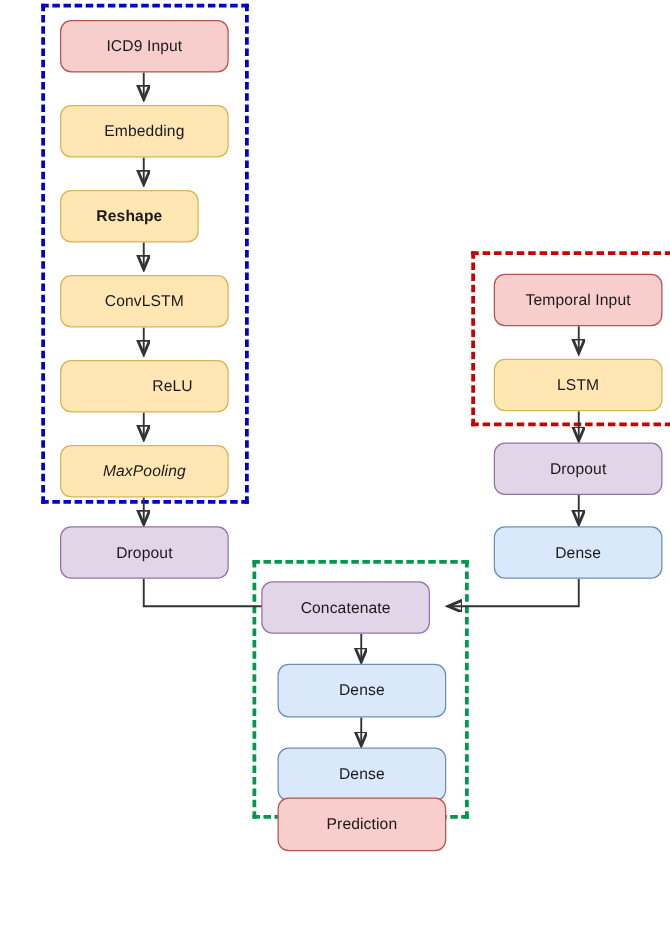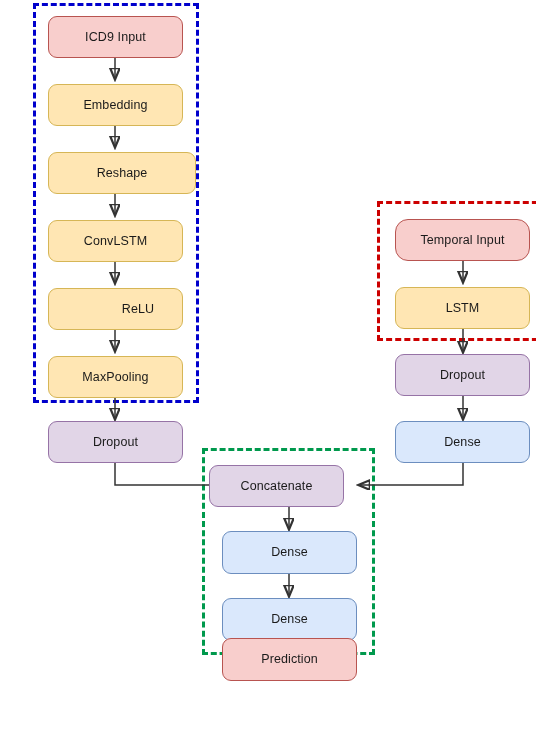--- a/index.html
+++ b/index.html
@@ -72,27 +72,27 @@
 
     <path d="M446,463 L446,485 L342,485" marker-end="url(#ah)"></path>
 
     <line x1="272" y1="507" x2="272" y2="529" marker-end="url(#ah)"></line>
     <line x1="272" y1="574" x2="272" y2="596" marker-end="url(#ah)"></line>
     <line x1="272" y1="641" x2="272" y2="663" marker-end="url(#ah)"></line>
   </svg>
 
   <div class="node n-red" style="left:31px;top:16px;width:135px;height:42px;">ICD9 Input</div>
   <div class="node n-yellow" style="left:31px;top:84px;width:135px;height:42px;">Embedding</div>
-  <div class="node n-yellow" style="left:31px;top:152px;width:148px;height:42px;">Reshape</div>
+  <div class="node n-yellow" style="left:31px;top:152px;width:111px;height:42px;font-weight:bold;">Reshape</div>
   <div class="node n-yellow" style="left:31px;top:220px;width:135px;height:42px;">ConvLSTM</div>
   <div class="node n-yellow" style="left:31px;top:288px;width:135px;height:42px;padding-left:45px;">ReLU</div>
-  <div class="node n-yellow" style="left:31px;top:356px;width:135px;height:42px;">MaxPooling</div>
+  <div class="node n-yellow" style="left:31px;top:356px;width:135px;height:42px;font-style:italic;">MaxPooling</div>
   <div class="node n-purple" style="left:31px;top:421px;width:135px;height:42px;">Dropout</div>
 
-  <div class="node n-red" style="left:378px;top:219px;width:135px;height:42px;border-radius:13px;">Temporal Input</div>
+  <div class="node n-red" style="left:378px;top:219px;width:135px;height:42px;">Temporal Input</div>
   <div class="node n-yellow" style="left:378px;top:287px;width:135px;height:42px;">LSTM</div>
   <div class="node n-purple" style="left:378px;top:354px;width:135px;height:42px;">Dropout</div>
   <div class="node n-blue" style="left:378px;top:421px;width:135px;height:42px;">Dense</div>
 
   <div class="node n-purple" style="left:192px;top:465px;width:135px;height:42px;">Concatenate</div>
   <div class="node n-blue" style="left:205px;top:531px;width:135px;height:43px;">Dense</div>
   <div class="node n-blue" style="left:205px;top:598px;width:135px;height:43px;">Dense</div>
   <div class="node n-red" style="left:205px;top:638px;width:135px;height:43px;">Prediction</div>
 
 

